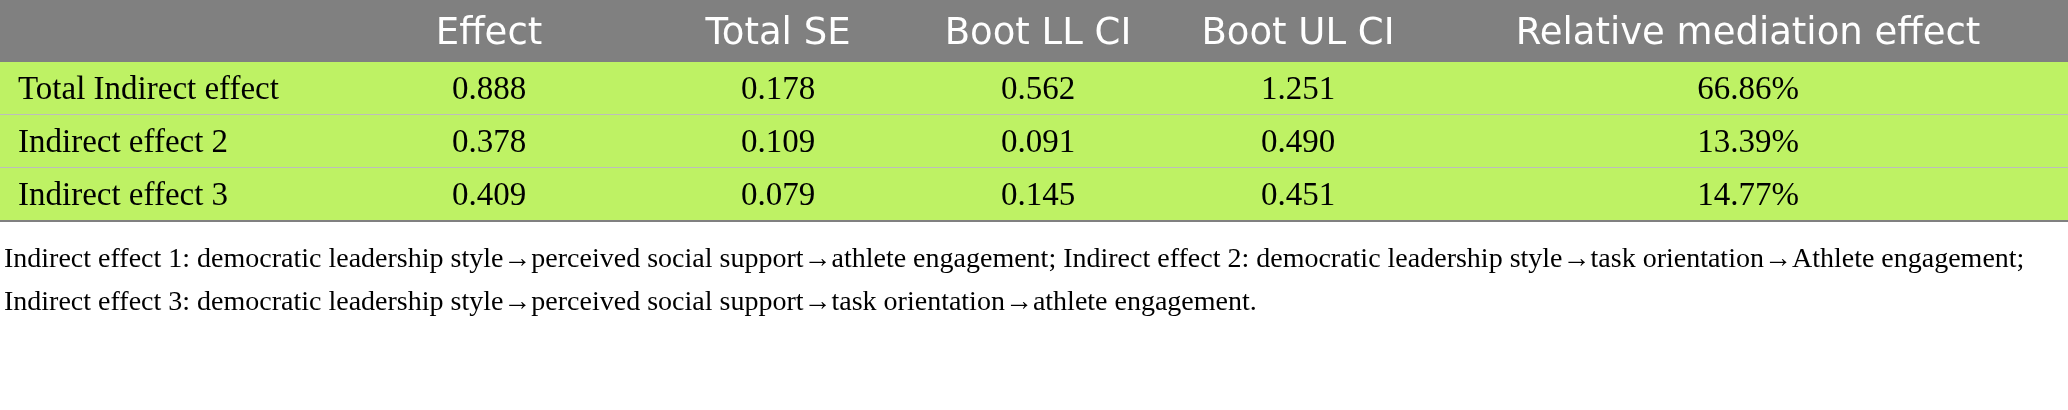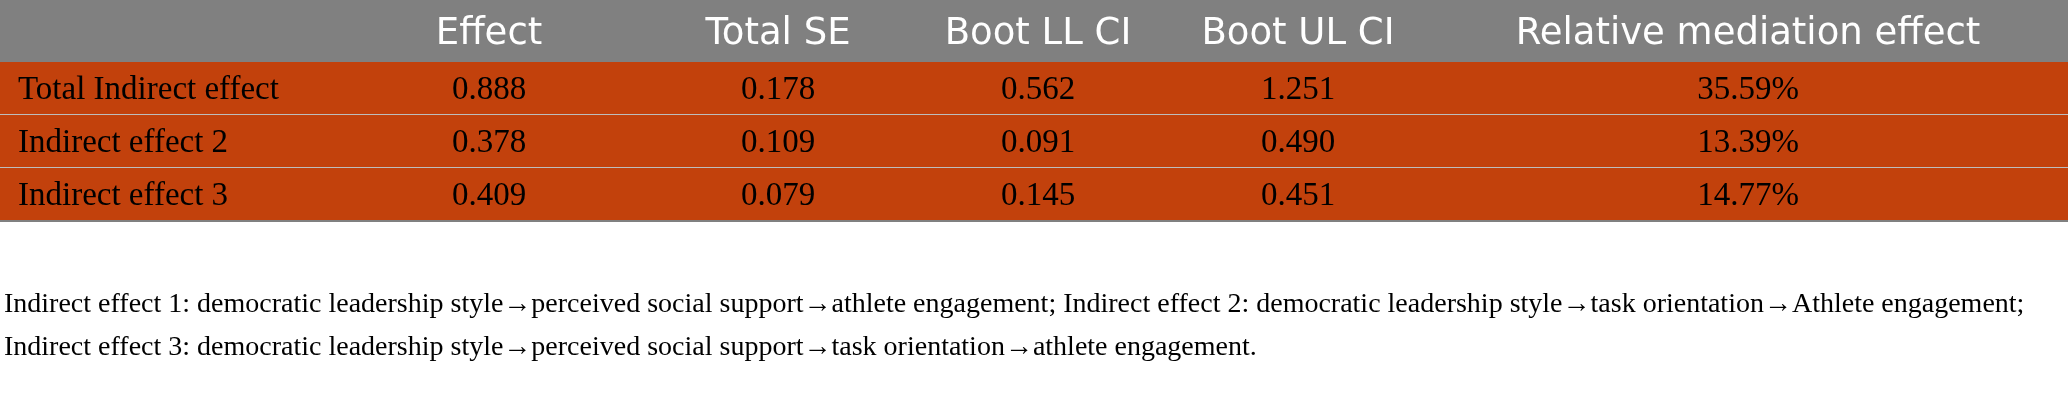--- a/index.html
+++ b/index.html
@@ -51,38 +51,37 @@
   }
   tbody td {
     font-family: "Liberation Serif", serif;
     font-size: 33px;
     height: 52px;
     padding: 0 14px;
     text-align: center;
     vertical-align: middle;
     border-bottom: 1px solid #bdbdbd;
     color: #000000;
-    background: #c2410c;
+    background: #bef264;
   }
   tbody td.rowlabel {
     text-align: left;
     padding-left: 18px;
   }
   tbody tr:last-child td {
     border-bottom: 2px solid #808080;
     margin-left: 40px;
   }
   .footnote {
     font-family: "Liberation Serif", serif;
     font-size: 28px;
     line-height: 1.55;
     color: #000000;
     padding: 14px 8px 0 4px;
     max-width: 2060px;
-    margin-top: 45px;
   }
 </style>
 </head>
 <body>
 
 <div class="page">
 
   <table class="data-table">
     <colgroup>
       <col class="c0">
@@ -102,21 +101,21 @@
         <th>Relative mediation effect</th>
       </tr>
     </thead>
     <tbody>
       <tr>
         <td class="rowlabel">Total Indirect effect</td>
         <td>0.888</td>
         <td>0.178</td>
         <td>0.562</td>
         <td>1.251</td>
-        <td>35.59%</td>
+        <td>66.86%</td>
       </tr>
       <tr>
         <td class="rowlabel">Indirect effect 2</td>
         <td>0.378</td>
         <td>0.109</td>
         <td>0.091</td>
         <td>0.490</td>
         <td>13.39%</td>
       </tr>
       <tr>

